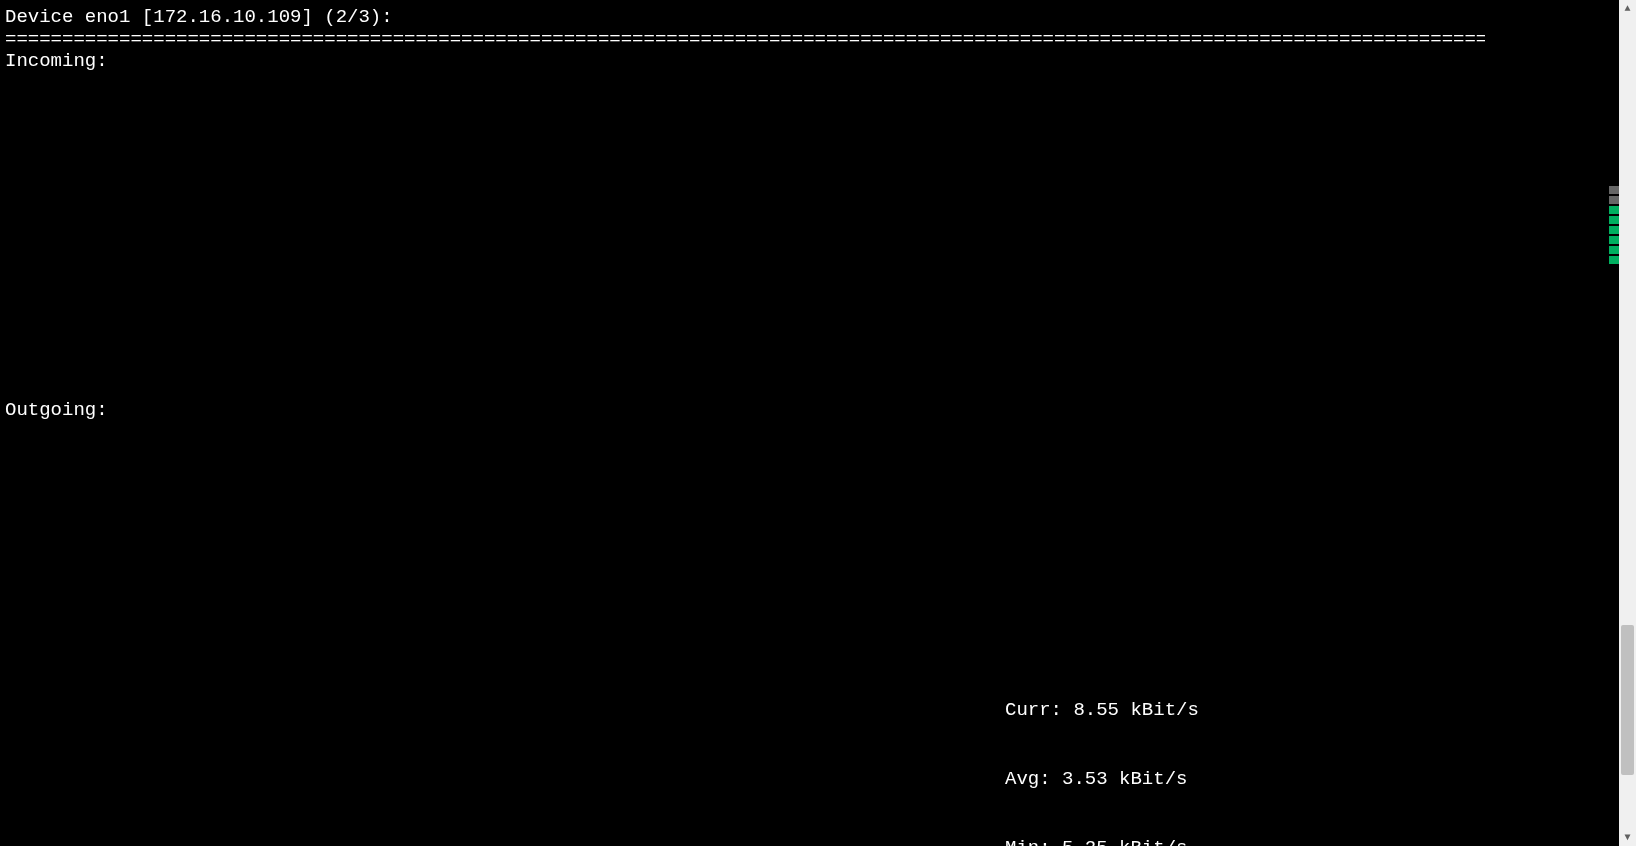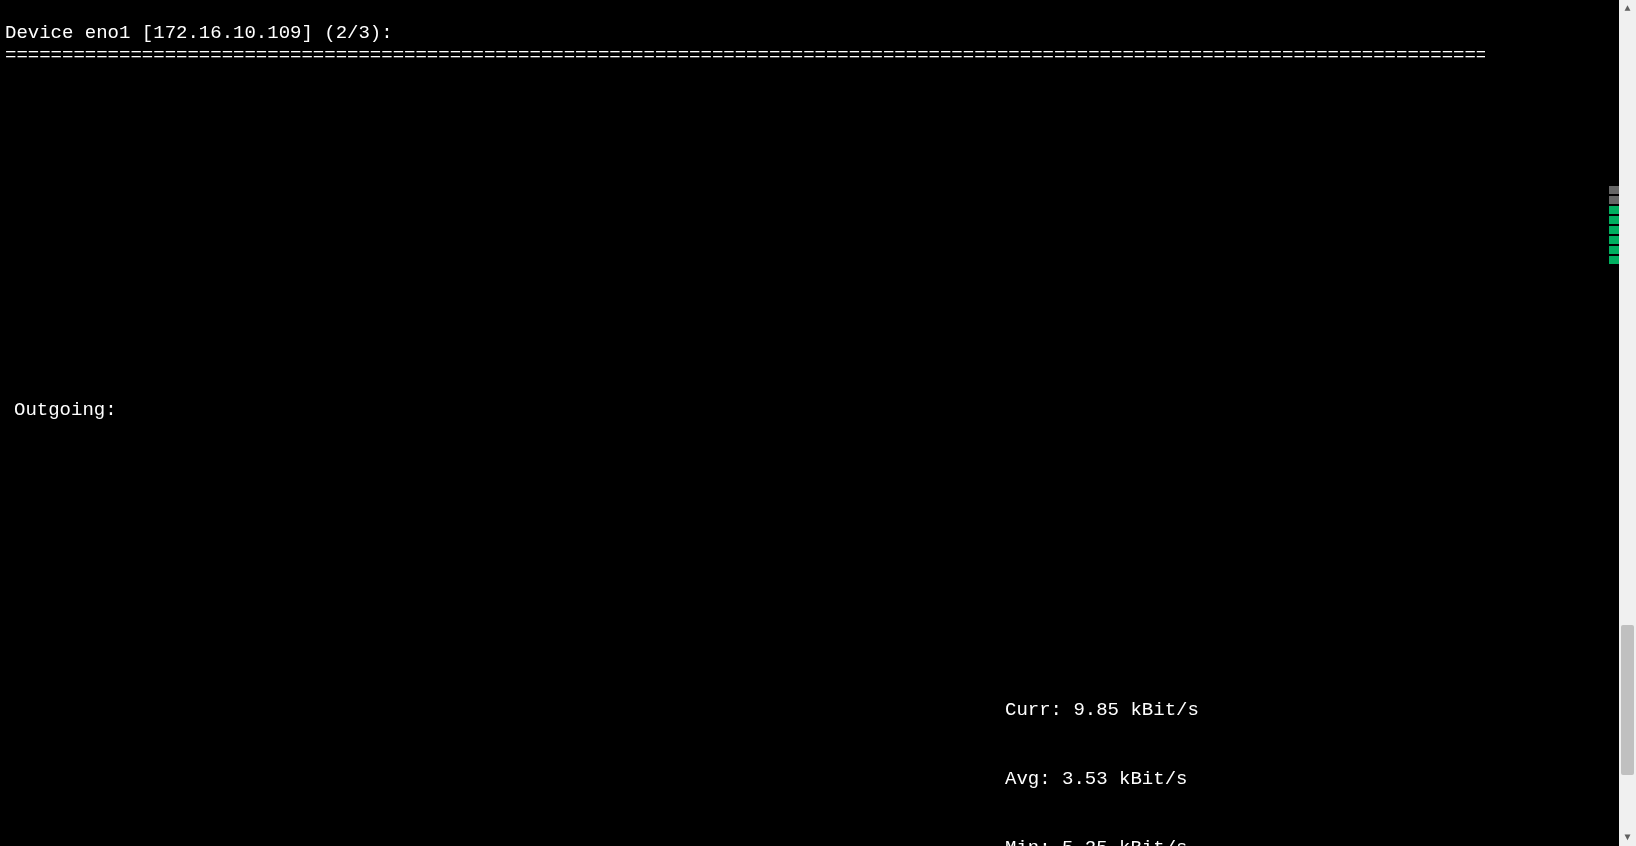--- a/index.html
+++ b/index.html
@@ -13,21 +13,21 @@
       font-family: 'Courier New', monospace;
       font-size: 19px;
       width: 1636px;
       height: 846px;
       position: relative;
       overflow: hidden;
     }
     .terminal {
       width: 1492px;
       height: 721px;
-      padding: 22px 5px;
+      padding: 6px 5px;
       position: relative;
     }
     .header-line {
       white-space: pre;
     }
     .divider {
       white-space: nowrap;
       overflow: hidden;
       width: 1480px;
     }
@@ -42,21 +42,21 @@
     }
     .stats-incoming {
       top: 283px;
     }
     .stats-outgoing {
       top: 653px;
     }
     .outgoing-label {
       position: absolute;
       top: 399px;
-      left: 14px;
+      left: 5px;
     }
     .scrollbar-track {
       position: absolute;
       right: 0;
       top: 0;
       width: 17px;
       height: 846px;
       background: #f0f0f0;
     }
     .scrollbar-arrow {
@@ -105,26 +105,27 @@
     .green-strip .seg.dim {
       background: #666;
     }
   </style>
 </head>
 <body>
 
 <div class="terminal">
   <div class="header-line">Device eno1 [172.16.10.109] (2/3):</div>
   <div class="divider">===============================================================================================================================================================================================================================================================================================================================</div>
+  <div class="section-label">Incoming:</div>
 
 
   <div class="section-label outgoing-label">Outgoing:</div>
 
   <div class="stats-block stats-outgoing">
-    <div>Curr: 9.85 kBit/s</div>
+    <div>Curr: 8.55 kBit/s</div>
     <div>Avg: 3.53 kBit/s</div>
     <div>Min: 5.25 kBit/s</div>
     
     
   </div>
 </div>
 
 <div class="green-strip">
   <div class="seg dim"></div>
   <div class="seg dim"></div>

